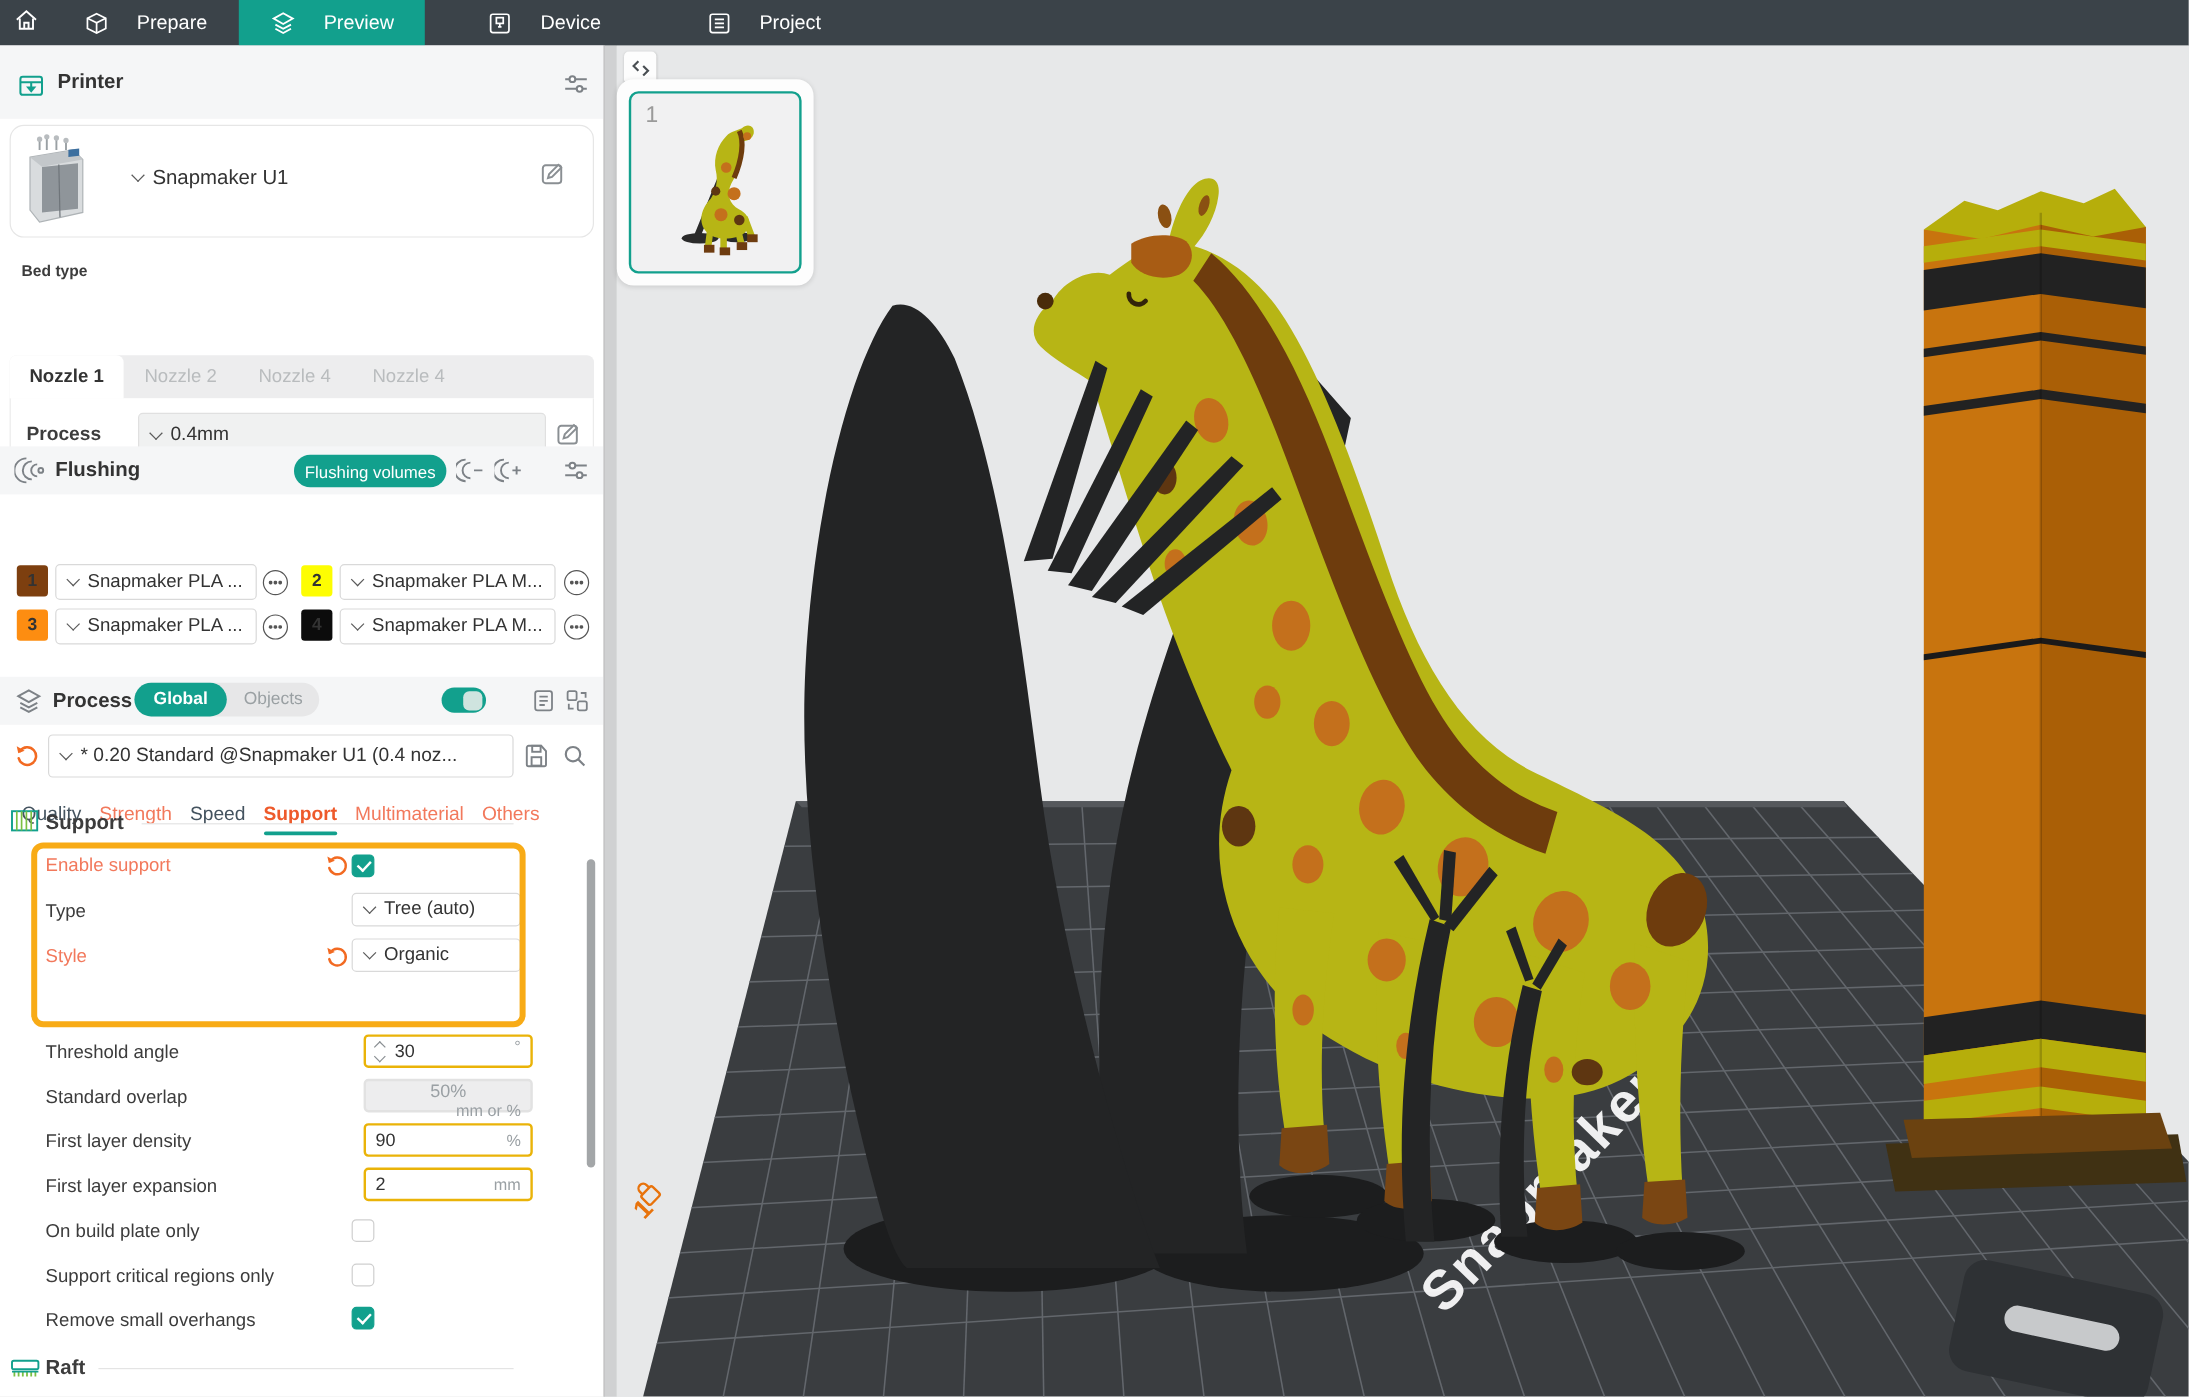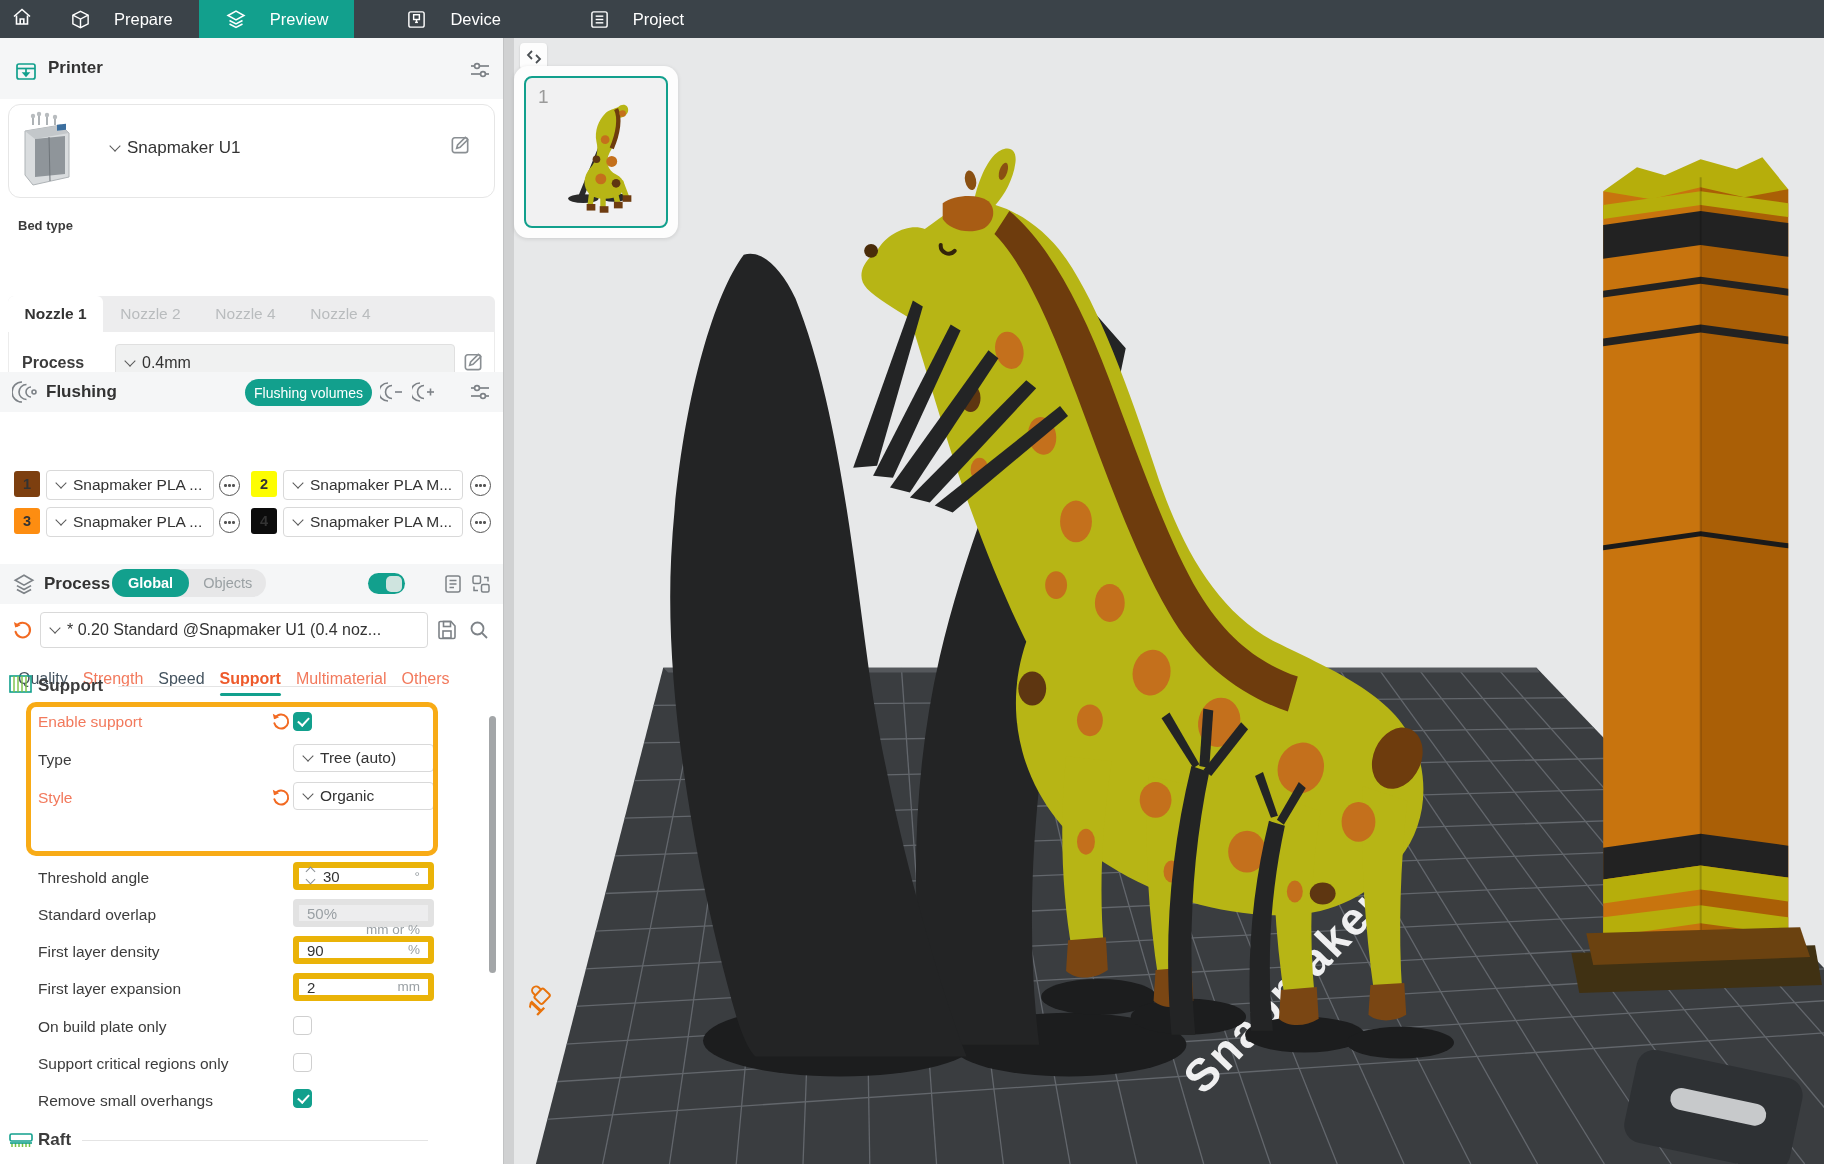--- a/index.html
+++ b/index.html
@@ -52,21 +52,21 @@
   .toggle i { position:absolute; right:3px; top:2.5px; width:16px; height:16px; border-radius:5px; background:#cfe4df; }
 
   
   .ptabs { position:absolute; left:18px; top:632px; display:flex; gap:15px; font-size:16px; }
   .ptab { color:#44535f; position:relative; padding-bottom:8px; }
   .ptab.modified { color:#f2795c; }
   .ptab.active { color:#ee5a2b; font-weight:700; }
   .ptab.active::after { content:""; position:absolute; left:0; right:0; bottom:0; height:3px; border-radius:2px; background:#12a08d; }
 
   
-  .inp { position:absolute; left:293px; width:141px; height:28px; background:#fff; border:6px solid #eab308; border-radius:4px; display:flex; align-items:flex-start; padding:0 8px; font-size:15px; color:#333; }
+  .inp { position:absolute; left:303px; width:141px; height:28px; background:#fff; border:2px solid #eab308; border-radius:4px; display:flex; align-items:center; padding:0 8px; font-size:15px; color:#333; }
   .inp .unit { margin-left:auto; color:#9aa0a4; font-size:13.5px; white-space:nowrap; }
   .inp.disabled { background:#ededee; border-color:#e2e2e2; color:#9aa0a4; }
   .spin { display:flex; flex-direction:column; gap:4px; margin-right:9px; flex:none; }
   .spin i { width:7px; height:7px; border-left:1.5px solid #8a8f93; border-top:1.5px solid #8a8f93; }
   .spin i.up { transform:rotate(45deg); }
   .spin i.dn { transform:rotate(225deg); margin-top:-3px; }
   .rowsel { position:absolute; left:293px; width:141px; height:28px; }
   .cb { position:absolute; left:293px; width:19px; height:19px; border:1.5px solid #cfcfcf; border-radius:4px; background:#fff; }
   .cb.checked { background:#12a08d; border-color:#12a08d; }
   .cb.checked::after { content:""; position:absolute; left:5.5px; top:2px; width:5px; height:9px; border:solid #fff; border-width:0 2.2px 2.2px 0; transform:rotate(43deg); }

